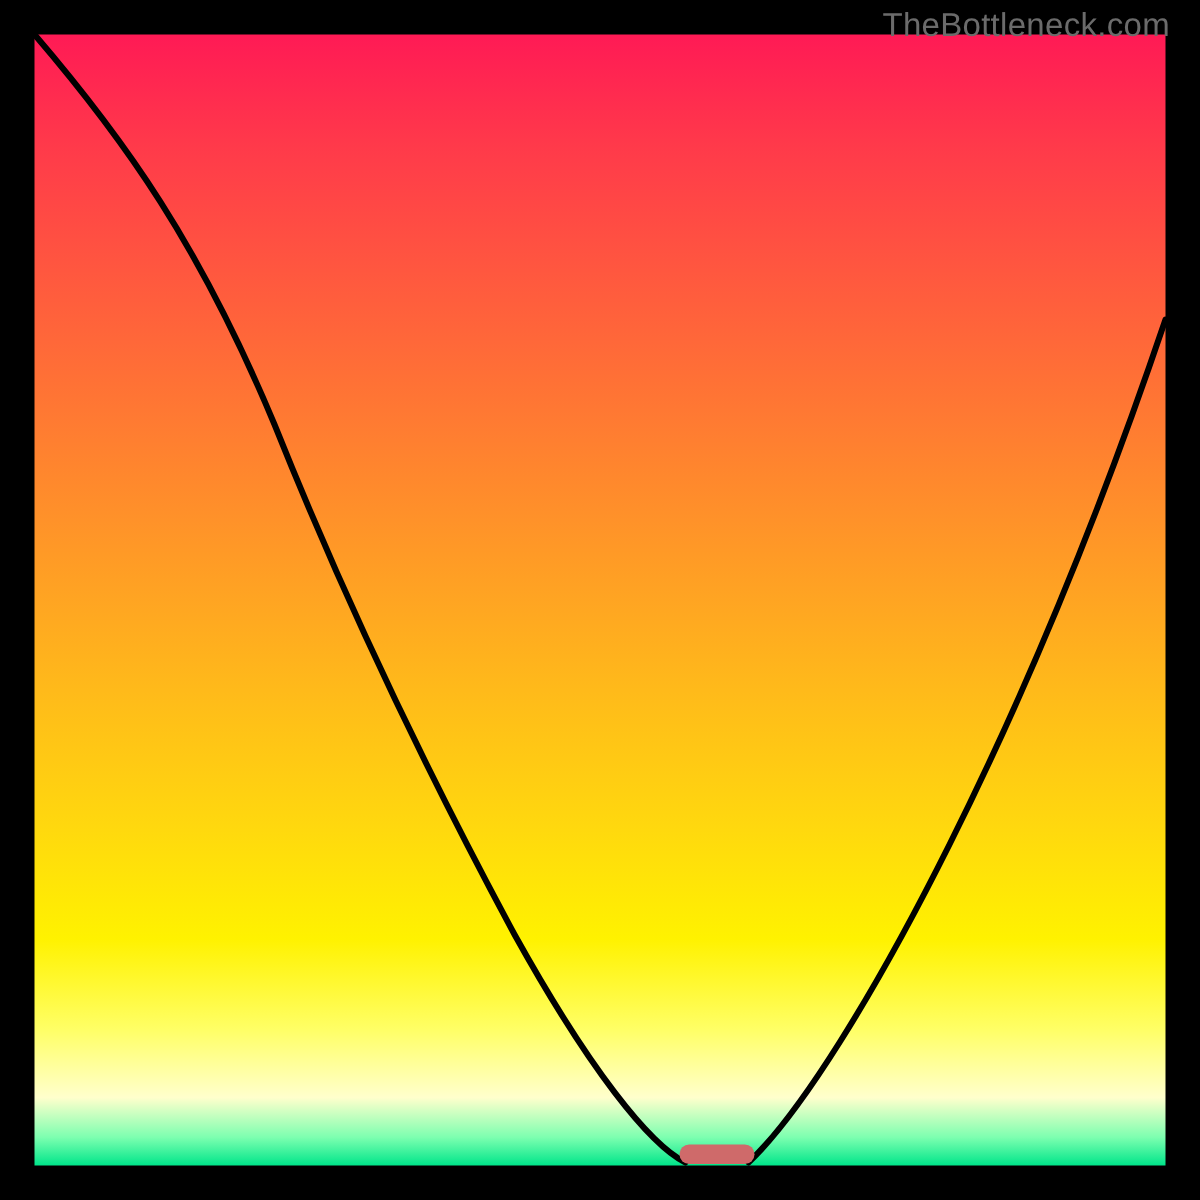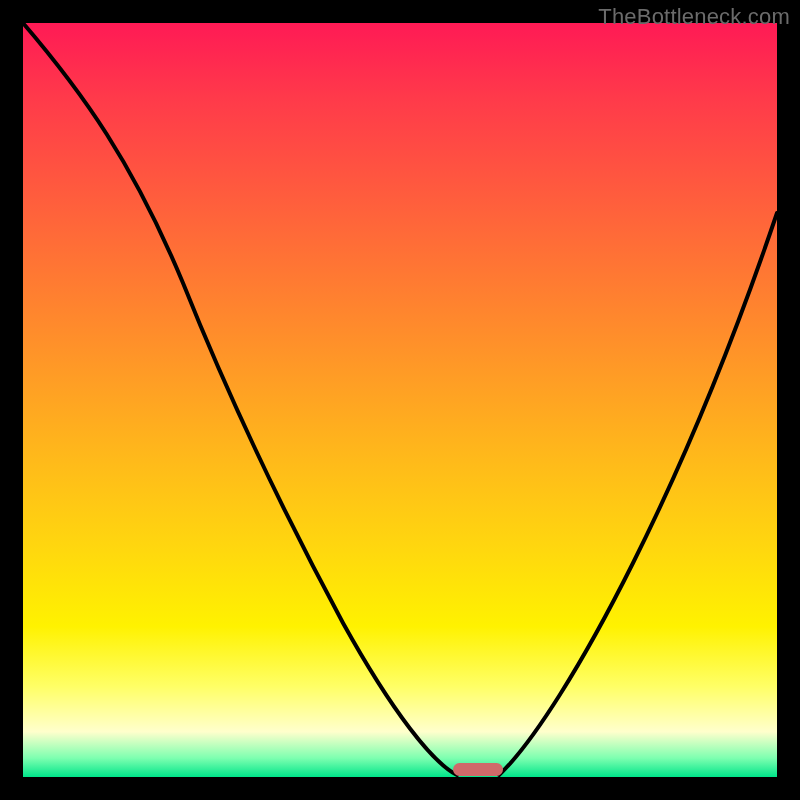--- a/index.html
+++ b/index.html
@@ -36,21 +36,21 @@
       #fff200 80%,
       #ffff66 88%,
       #ffffcc 94%,
       #7dffb0 97.5%,
       #00e58a 100%
     );
   }
   .watermark {
     position: absolute;
     top: 4px;
-    right: 10px;
+    right: 20px;
     color: #6b6b6b;
     font-size: 22px;
     letter-spacing: 0.2px;
     user-select: none;
   }
   svg.curve {
     position: absolute;
     left: 0;
     top: 0;
     width: 754px;

